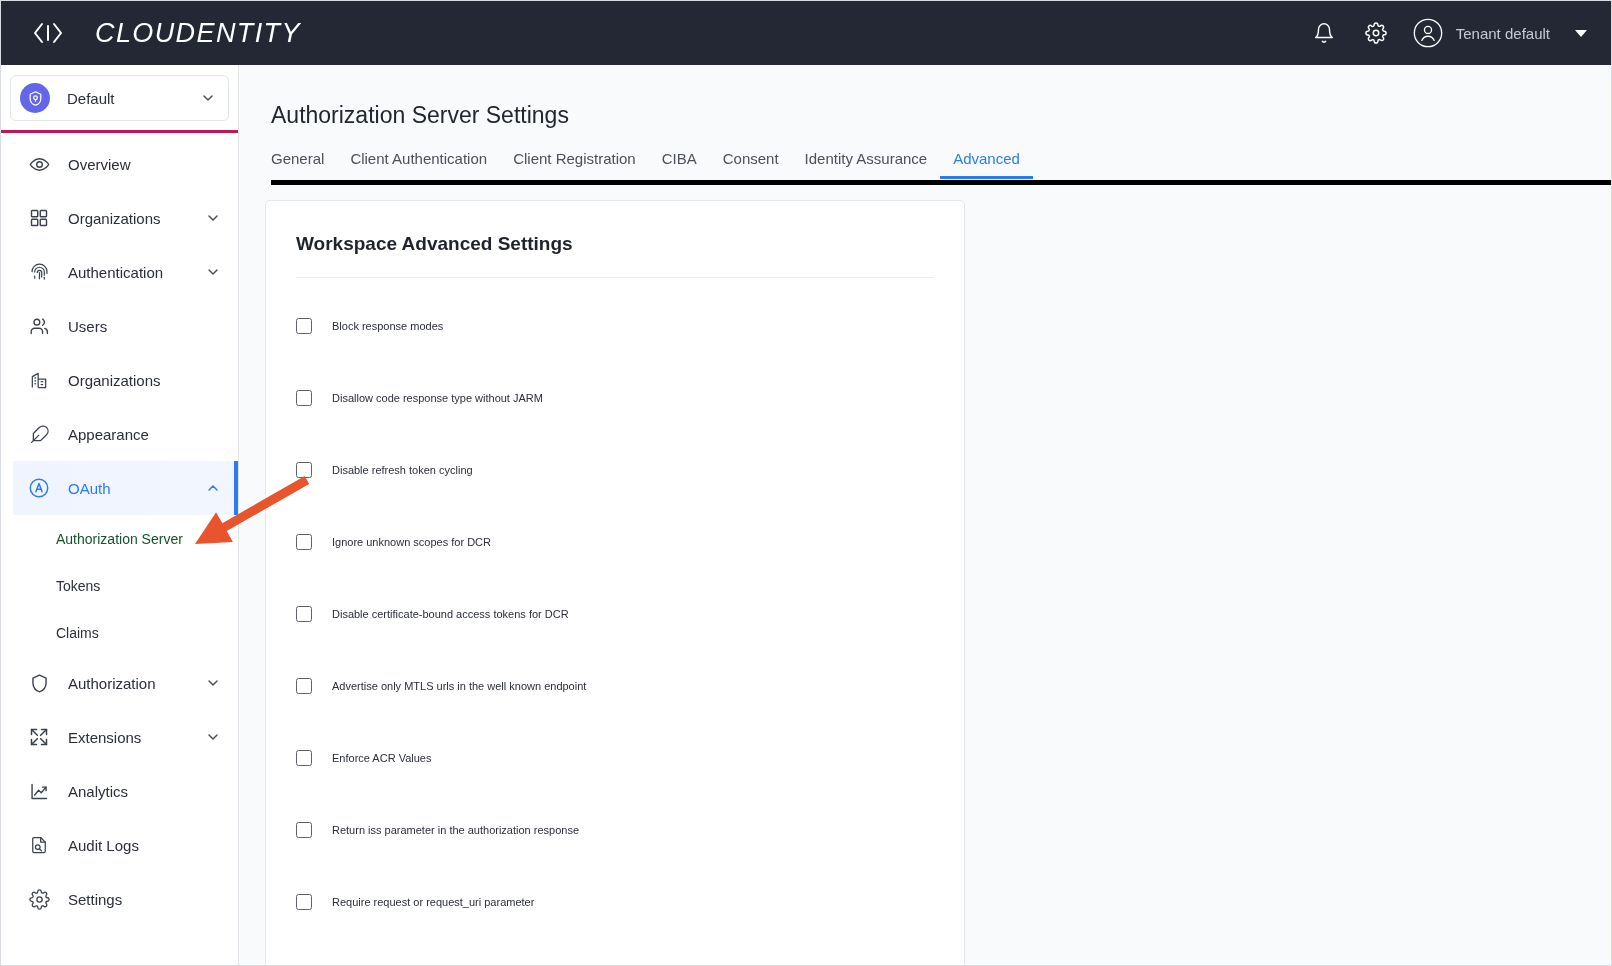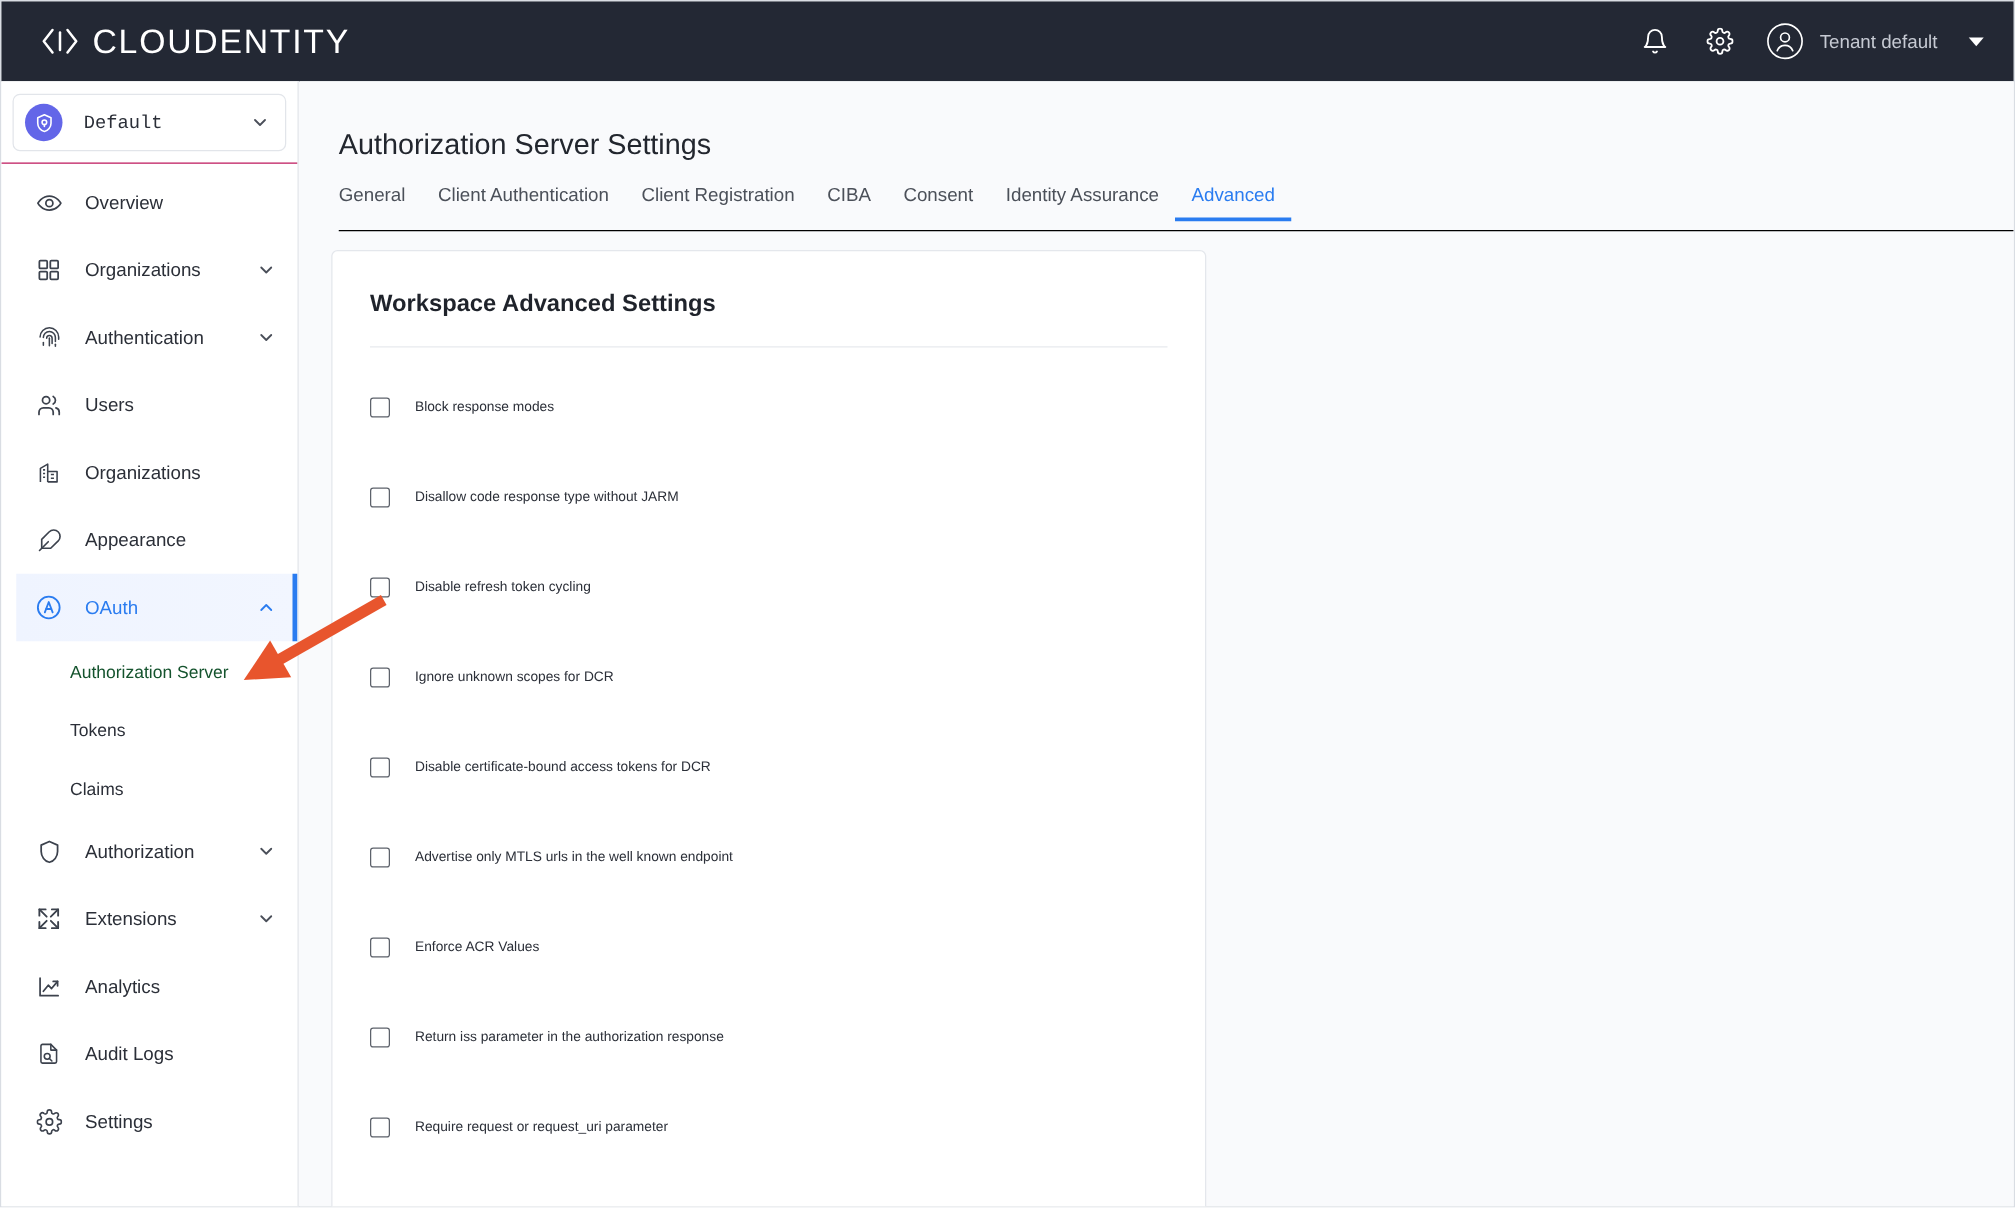--- a/index.html
+++ b/index.html
@@ -30,21 +30,22 @@
     background: #232834;
     display: flex;
     align-items: center;
     justify-content: space-between;
     padding: 0 24px 0 30px;
   }
 
   .brand {
     display: flex;
     align-items: center;
-    gap: 9px;
+    gap: 30px;
+    font-style: italic;
   }
   .brand-mark {
     display: flex;
     align-items: center;
     color: #ffffff;
   }
   .brand-text {
     color: #ffffff;
     font-size: 27px;
     letter-spacing: 1.4px;
@@ -92,22 +93,21 @@
     top: 64px; left: 0;
     width: 238px;
     height: 902px;
     background: #ffffff;
     border-right: 1px solid #e2e5ea;
     overflow: hidden;
   }
 
   .ws-select-wrap {
     padding: 10px 9px 9px 9px;
-    border-bottom: 1px solid #be185d;
-    font-family: Liberation Mono, monospace;
+    border-bottom: 3px solid #be185d;
   }
   .ws-select {
     display: flex;
     align-items: center;
     height: 46px;
     border: 1px solid #e2e5ea;
     border-radius: 6px;
     padding: 0 12px 0 9px;
     cursor: pointer;
     background: #fff;
@@ -197,24 +197,24 @@
 
   .page-title {
     margin: 37px 0 0 31px;
     font-size: 23px;
     color: #22262e;
     font-weight: 400;
   }
 
   .tabs {
     display: flex;
-    align-items: flex-start;
+    align-items: center;
     gap: 0;
     margin: 19px 0 0 31px;
-    border-bottom: 1px solid #000000;
+    border-bottom: 5px solid #000000;
     width: 1340px;
     height: 37px;
   }
   .tab {
     font-size: 15px;
     color: #4b5059;
     padding: 0 13px 11px 13px;
     cursor: pointer;
     white-space: nowrap;
     position: relative;

